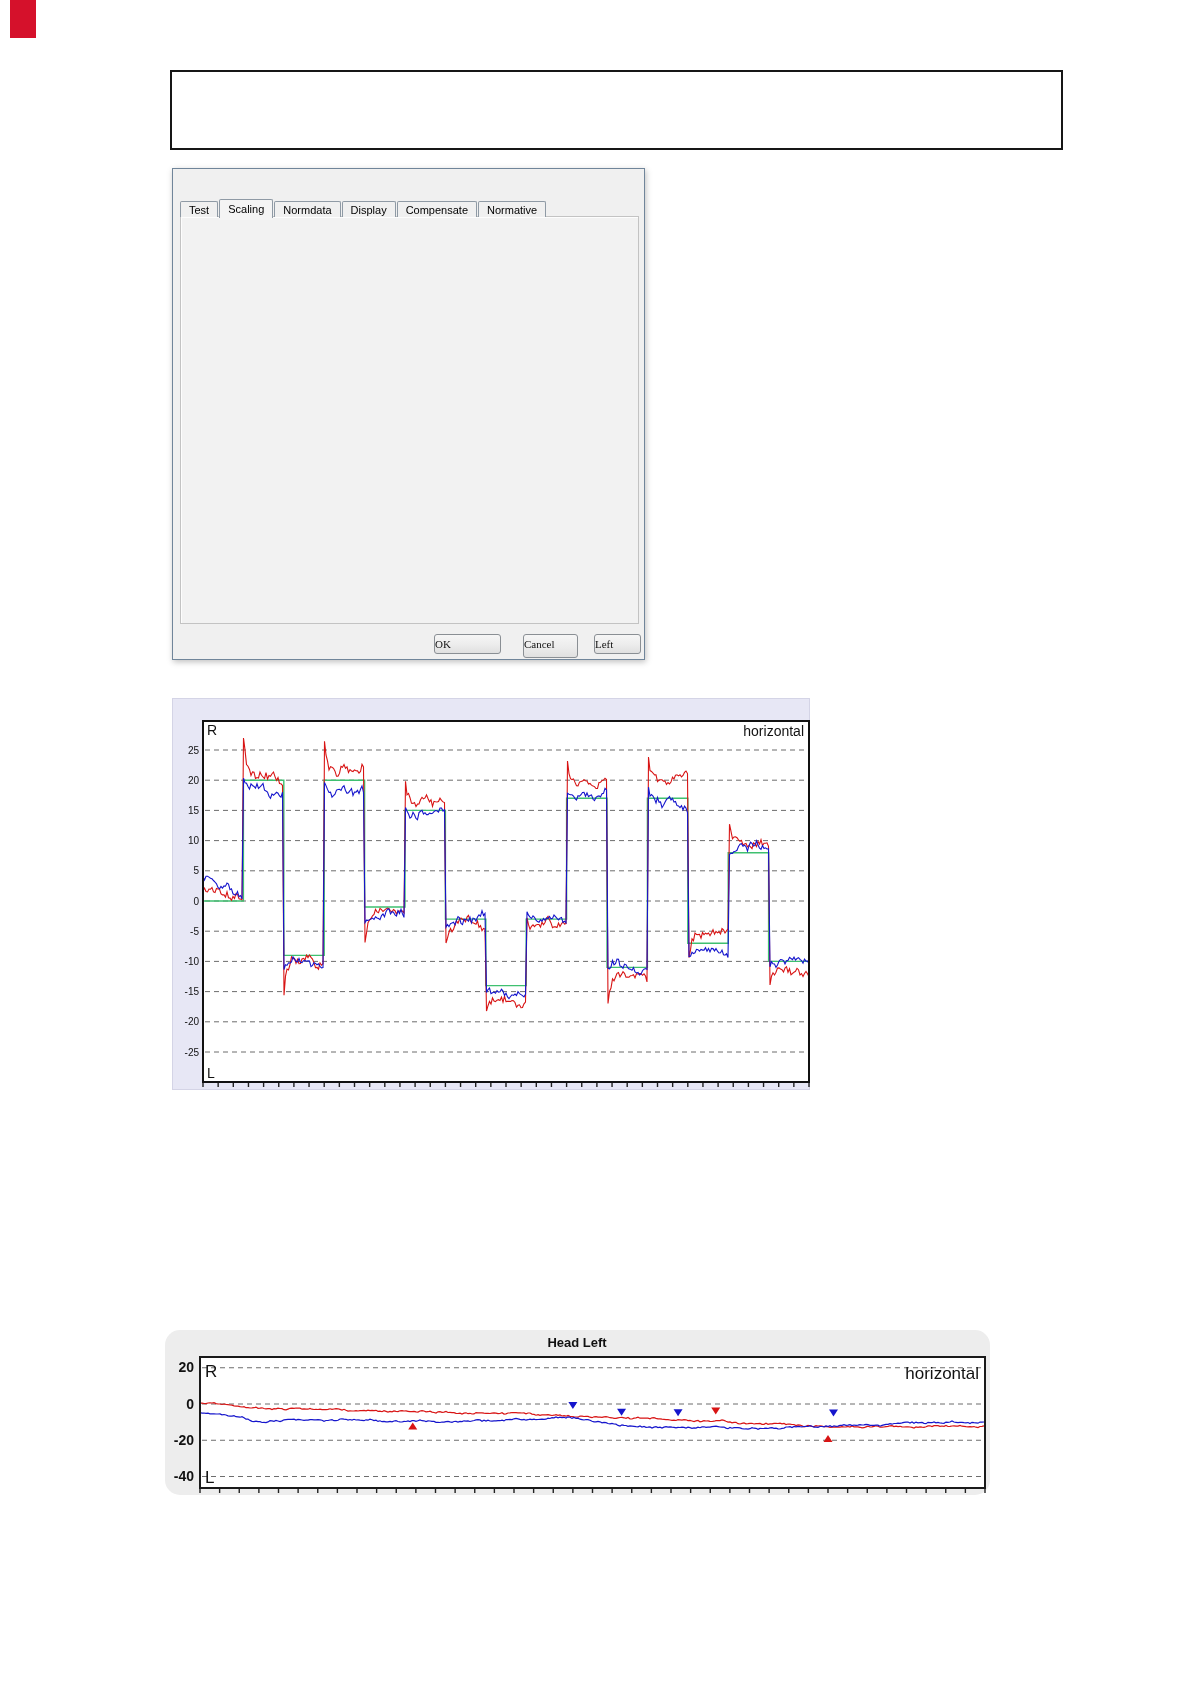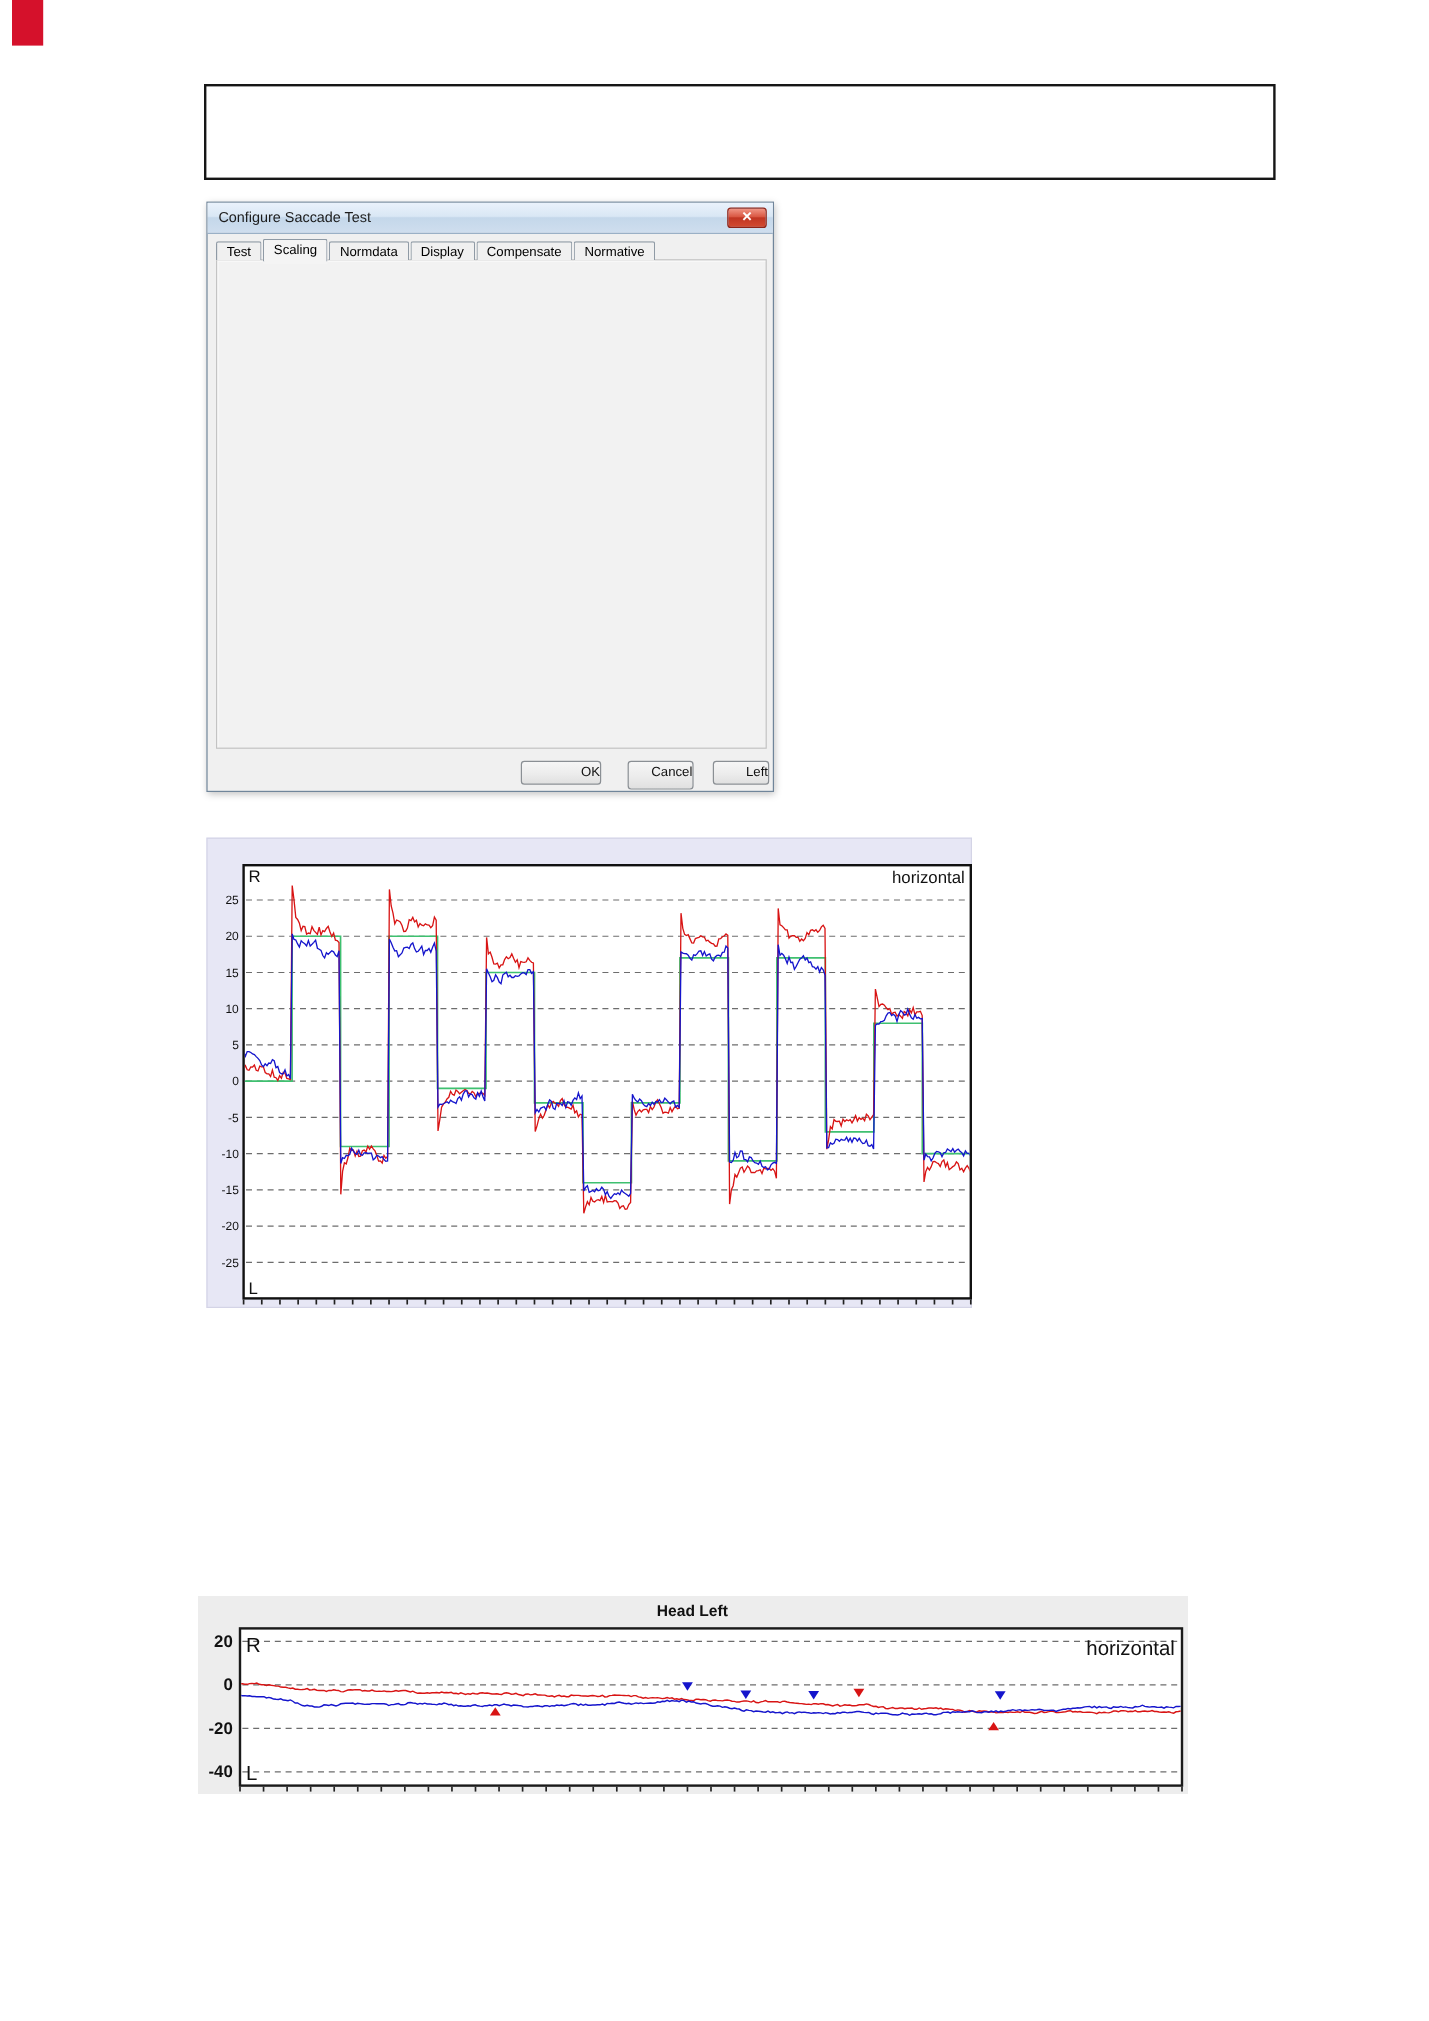--- a/index.html
+++ b/index.html
@@ -50,44 +50,40 @@
         font-weight:bold; }
   .clabel { line-height:13px; }
 
   .tinput { position:absolute; height:17px; border:1px solid #7f8f9c; background:#fff;
             font-family:"Liberation Sans", sans-serif; font-size:11px; padding:0 3px; }
   .dlabel { position:absolute; font-size:11px; }
   .dlabel.center { text-align:center; }
 
   .btn { position:absolute; border:1px solid #8a8f94; border-radius:3px;
          background:linear-gradient(180deg,#f6f6f6 0%,#ececec 55%,#e0e0e0 100%);
-         font-size:11px; text-align:right; color:#111; font-family:Liberation Sans, sans-serif; }
+         font-size:11px; text-align:left; color:#111; font-family:Liberation Serif, serif; }
 
   
   .chart1-panel { position:absolute; left:172px; top:698px; width:638px; height:392px;
                   background:#e7e7f5; border:1px solid #d4d4e6; }
   .chart2-panel { position:absolute; left:165px; top:1330px; width:825px; height:165px;
-                  background:#ededed; }
+                  background:#ededed;border-radius:15px; }
   svg { display:block; }
   text { font-family:"Liberation Sans", sans-serif; }
 </style>
 </head>
 <body>
 
 <div class="page">
 
   <div class="red-bar" id="redBar" style="background: rgb(213, 17, 43);"></div>
 
   <div class="top-box"></div>
 
   <div class="dialog">
-    <div class="titlebar">
-      <span class="title-text">Configure Saccade Test</span>
-      <div class="close-btn">✕</div>
-    </div>
 
     <div class="tabs" id="tabStrip">
         <div class="tab">Test</div>
         <div class="tab active">Scaling</div>
         <div class="tab">Normdata</div>
         <div class="tab">Display</div>
         <div class="tab">Compensate</div>
         <div class="tab">Normative</div>
       </div>
     <div class="tabpage"></div>

